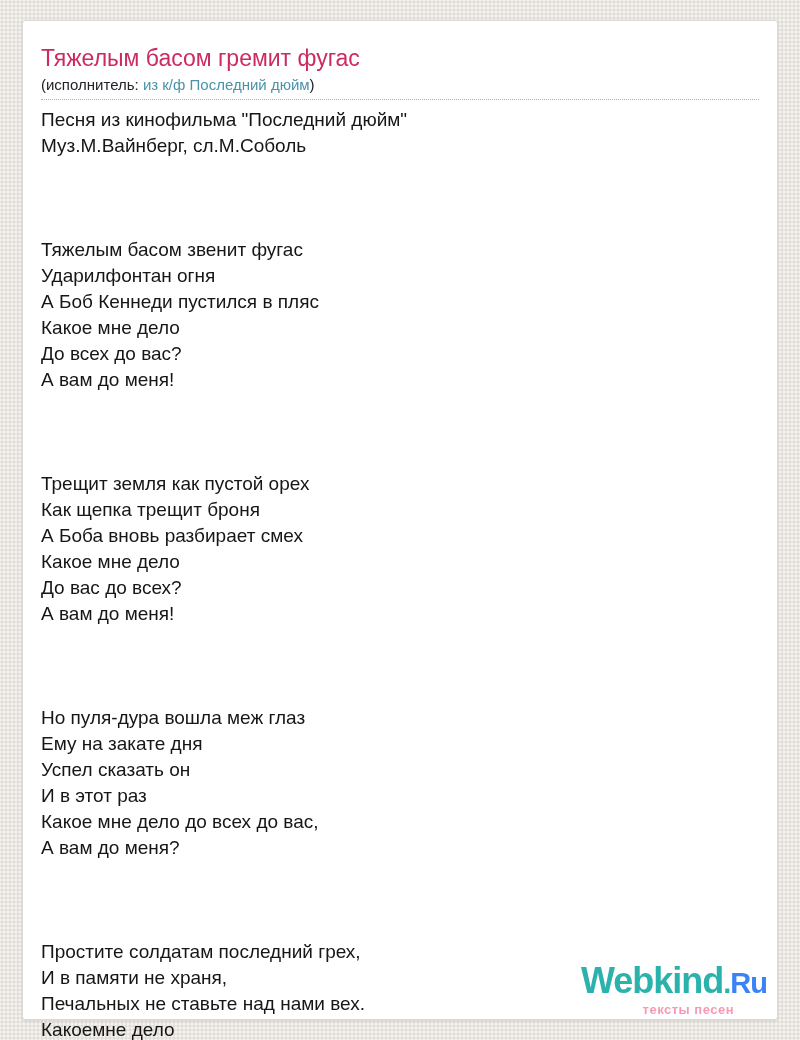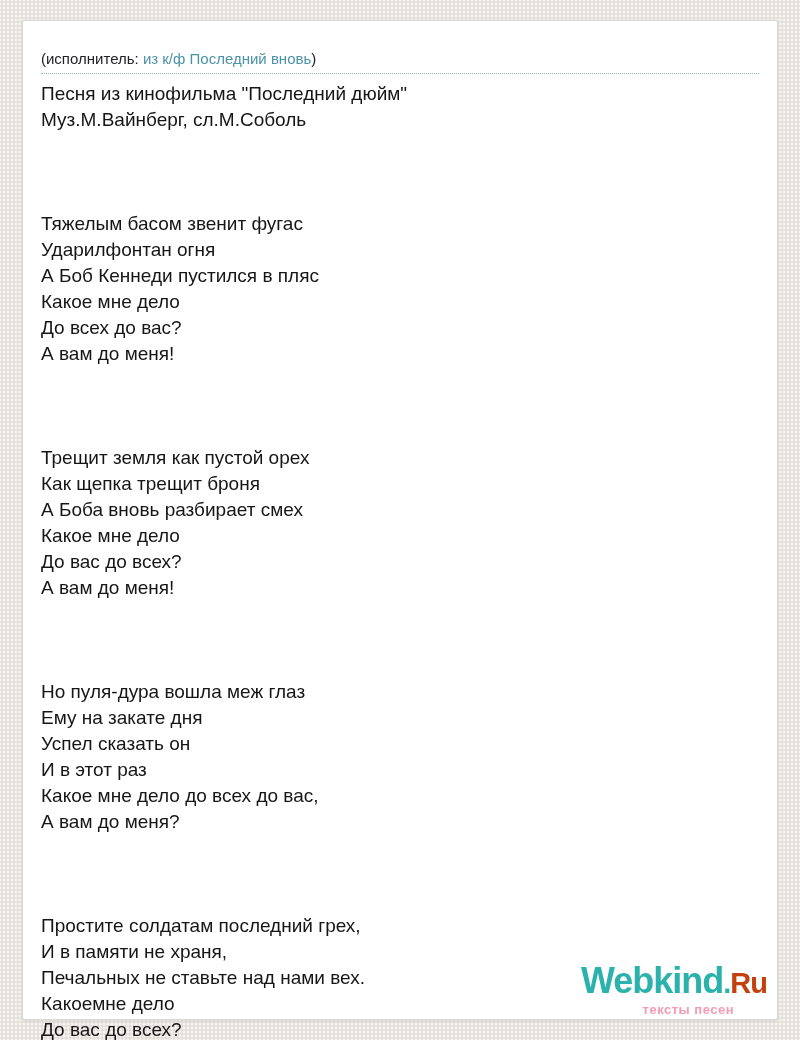--- a/index.html
+++ b/index.html
@@ -72,39 +72,40 @@
     letter-spacing: -1px;
     color: #2cb2ac;
     white-space: nowrap;
   }
   .logo-dot {
     font-size: 29px;
     color: #2cb2ac;
   }
   .logo-ru {
     font-size: 29px;
-    color: #c2410c;
+    color: #3b82f6;
   }
   .logo-tagline {
     font-size: 13px;
     line-height: 13px;
     font-weight: bold;
     letter-spacing: 0.5px;
     color: #f69ab5;
     margin-top: 5px;
     padding-right: 33px;
   }
 </style>
 </head>
 <body>
 
 <div class="card">
   <div class="card-content">
+    <h1 class="song-title">Тяжелым басом гремит фугас</h1>
     <div class="performer-line">
-      <span>(исполнитель: </span><span class="performer-link">из к/ф Последний вновь</span><span>)</span>
+      <span>(исполнитель: </span><span class="performer-link">из к/ф Последний дюйм</span><span>)</span>
     </div>
     <div class="lyrics">Песня из кинофильма "Последний дюйм"
 Муз.М.Вайнберг, сл.М.Соболь
 
 
 
 Тяжелым басом звенит фугас
 Ударилфонтан огня
 А Боб Кеннеди пустился в пляс
 Какое мне дело

